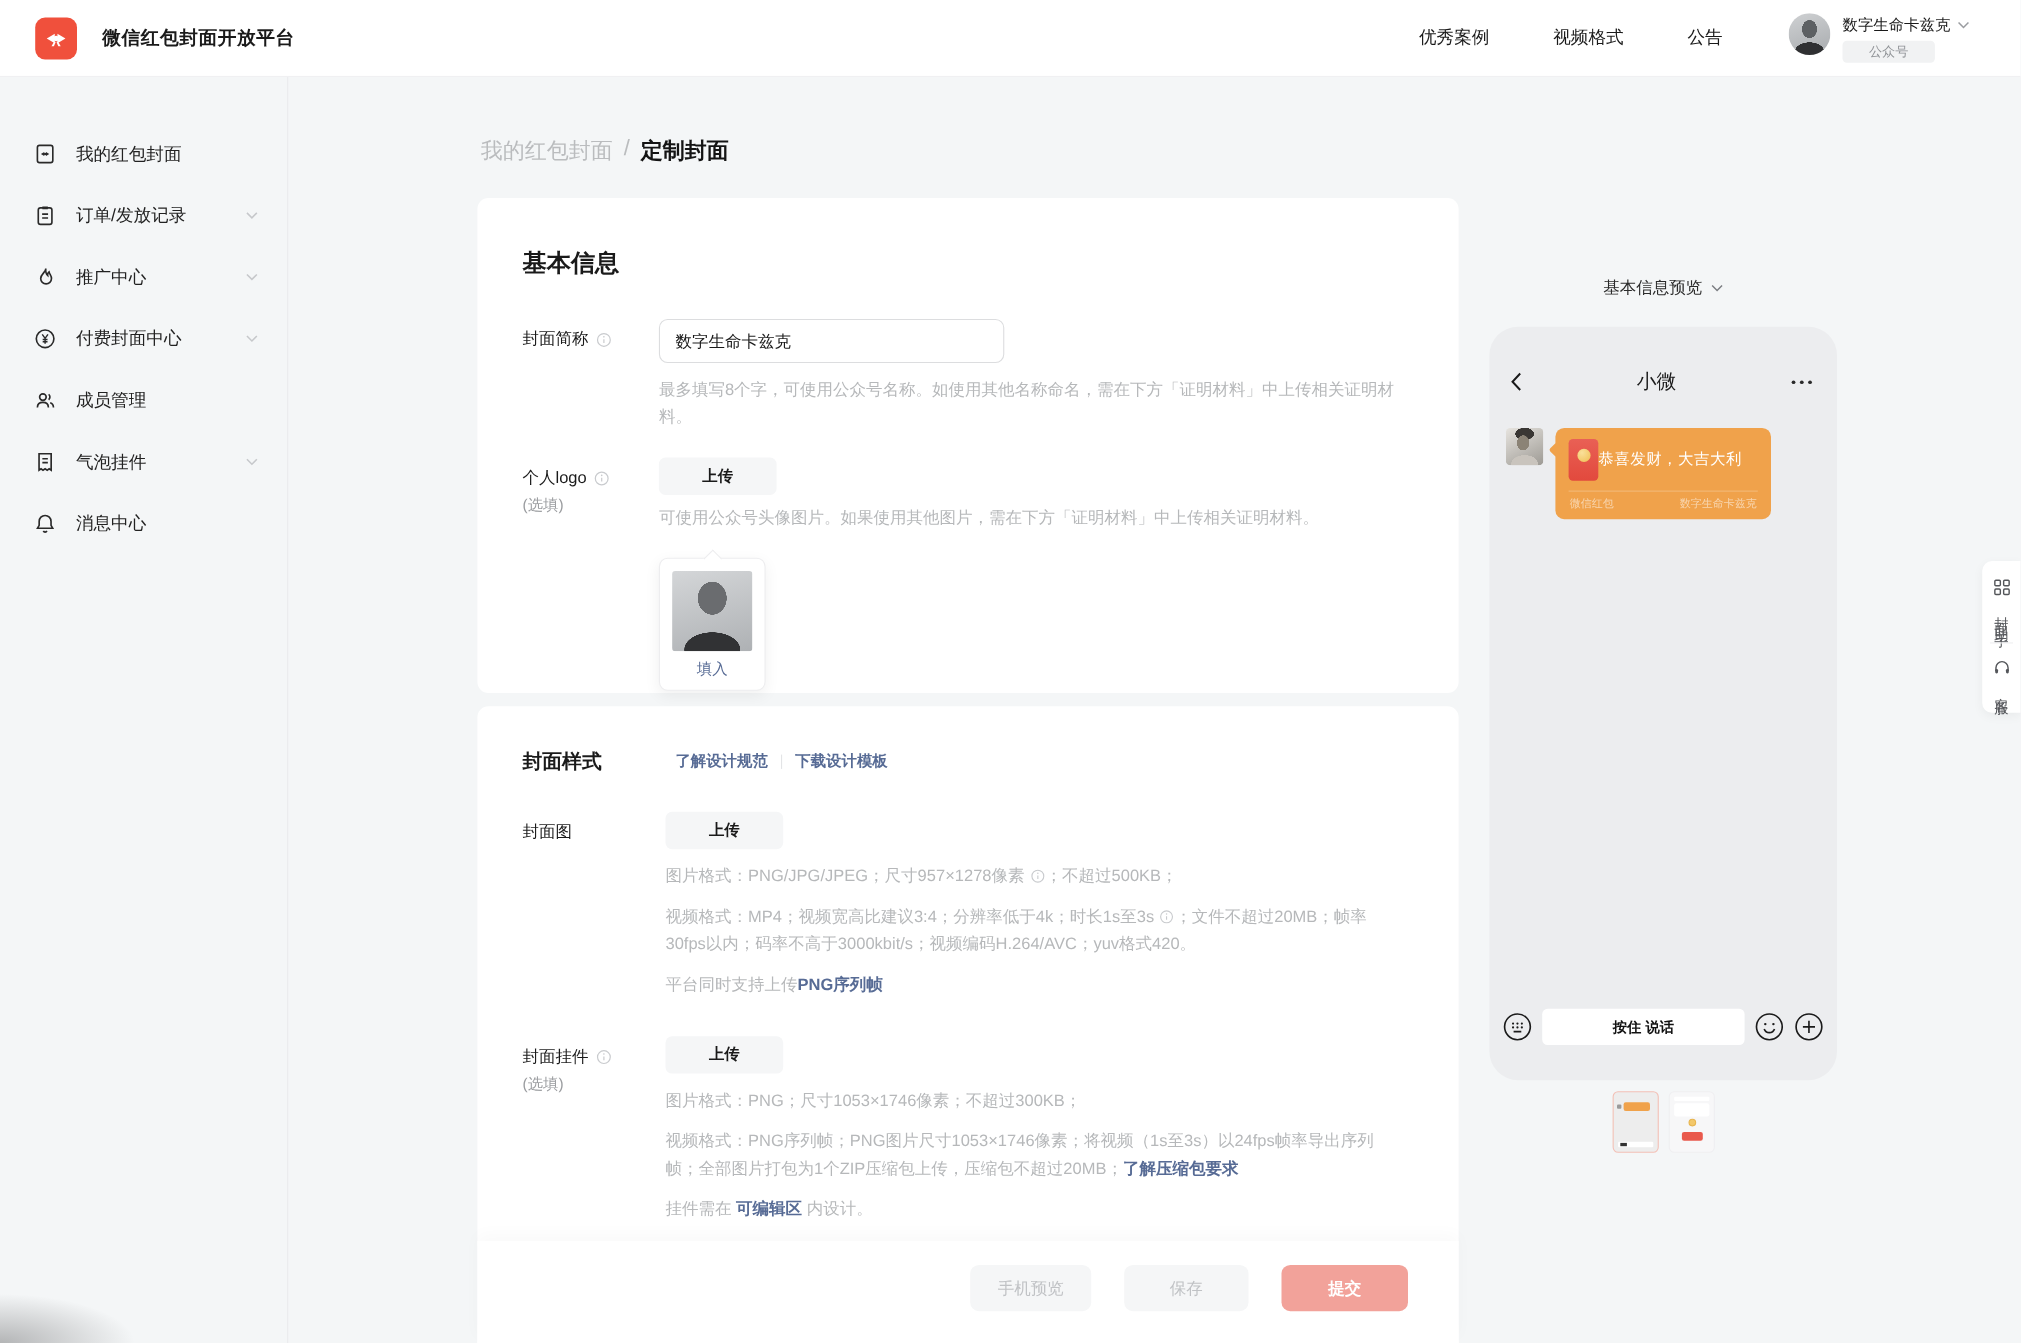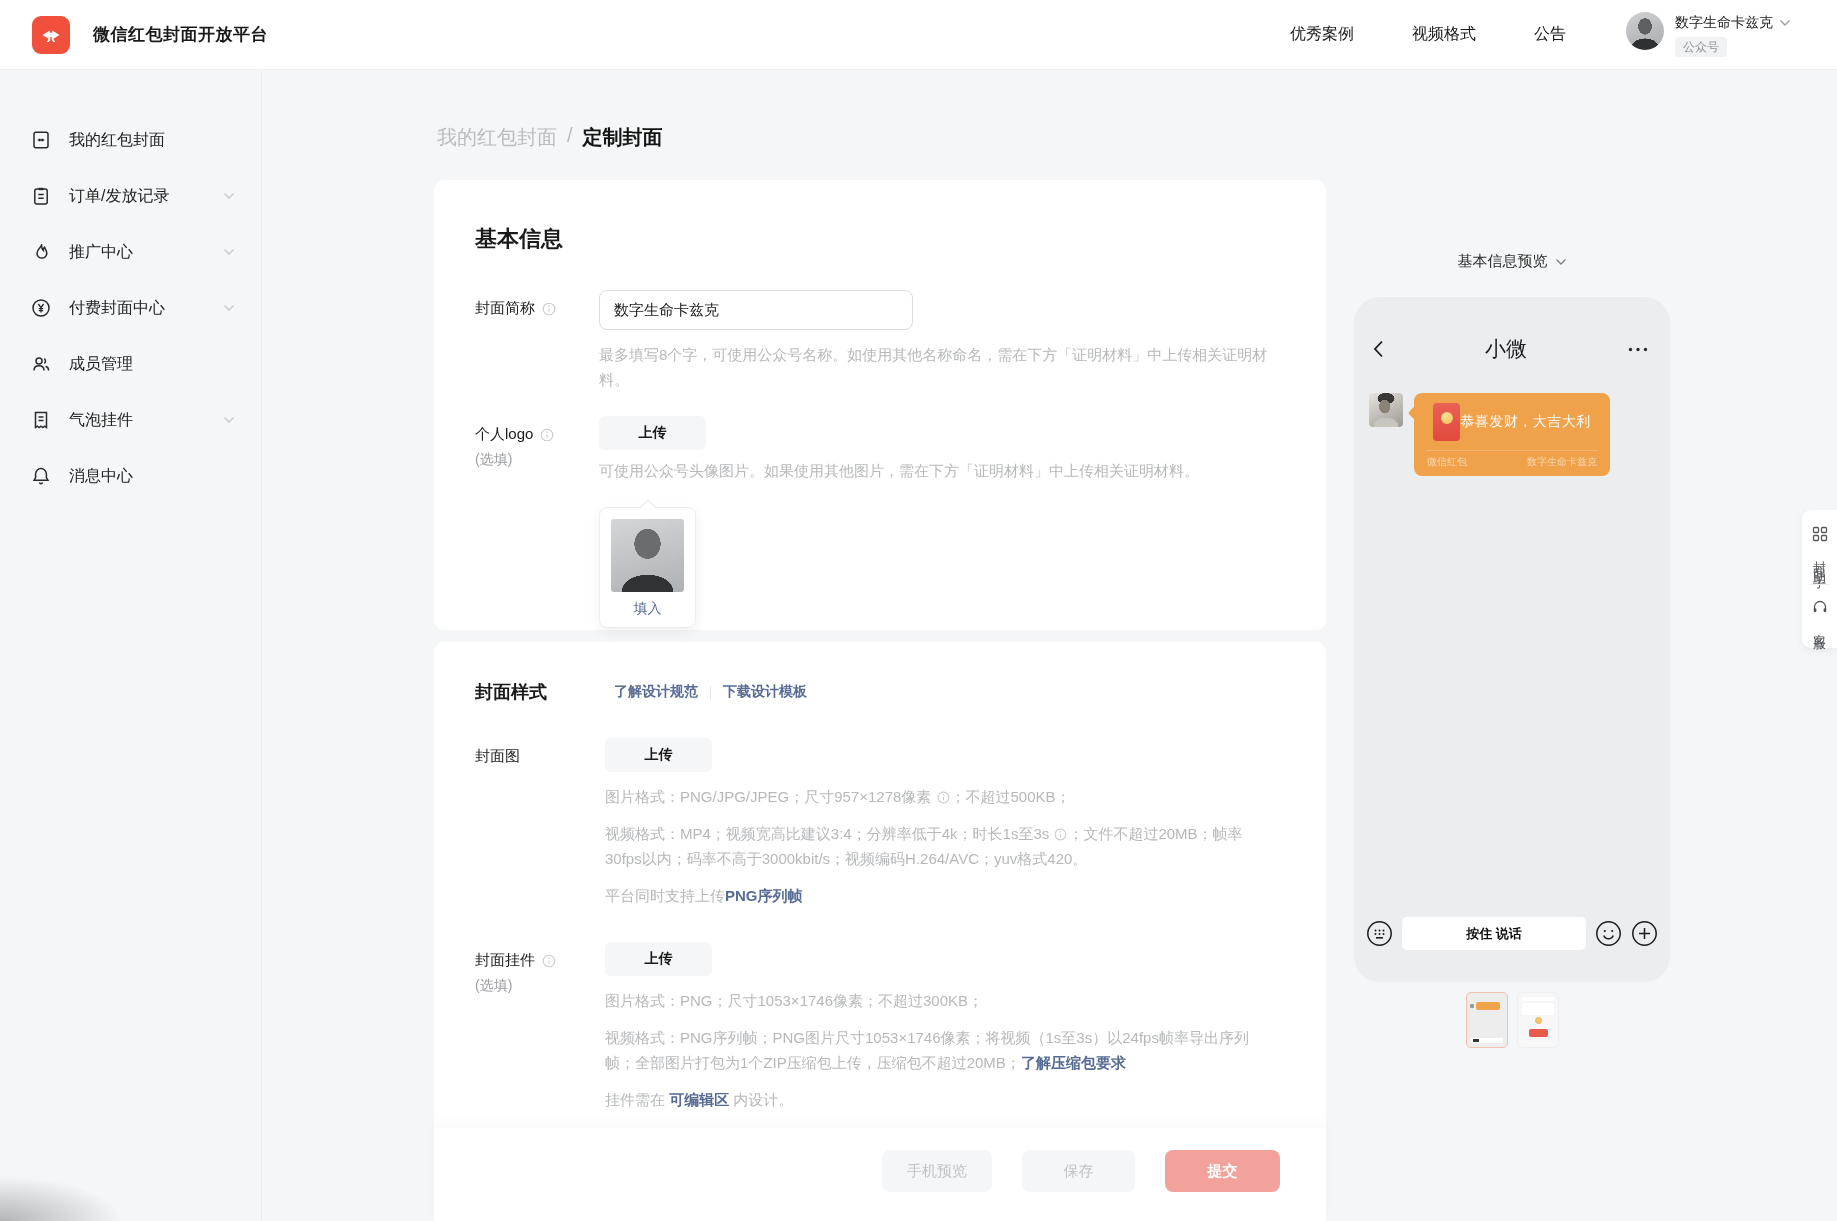--- a/index.html
+++ b/index.html
@@ -25,21 +25,21 @@
             background:
               radial-gradient(11px 13px at 50% 38%, #5d6063 62%, transparent 63%),
               radial-gradient(4px 3px at 42% 34%, #d9c24a 70%, transparent 71%),
               radial-gradient(3px 3px at 58% 42%, #b0483f 70%, transparent 71%),
               radial-gradient(22px 14px at 50% 92%, #2f3032 60%, transparent 61%),
               linear-gradient(160deg,#cfd1d3,#a8abae); }
   .account-meta { display:flex; flex-direction:column; align-items:flex-start; }
   .account-name-row { display:flex; align-items:center; gap:6px; margin-top:2px; }
   .account-name { font-size:14px; color:#1A1A1A; }
   .badge { background:#F1F2F3; color:#8F9296; font-size:12px; line-height:18px;
-           padding:1px 8px; border-radius:4px; margin-top:5px; }
+           padding:1px 24px; border-radius:4px; margin-top:5px; }
 
   
   .sidebar { position:absolute; top:70px; left:0; bottom:0; width:262px;
              border-right:1px solid #EAEBED; padding-top:42px; background:transparent; }
   .side-item { display:flex; align-items:center; height:56px; padding:0 26px 0 30px;
                font-size:16px; color:#222; cursor:pointer; }
   .side-icon { width:22px; height:22px; margin-right:17px; flex:none; color:#2A2A2A; }
   .side-chev { margin-left:auto; color:#C6C8CB; }
 
   
@@ -103,33 +103,33 @@
   .btn-save { width:113px; background:#F5F6F7; color:#C0C2C5; }
   .btn-submit { width:115px; background:#F2A29A; color:#fff; font-weight:600; }
 
   
   .preview-toggle { position:absolute; left:1354px; top:252px; width:316px; display:flex;
                     justify-content:center; align-items:center; gap:7px; font-size:15px;
                     color:#2B2B2B; cursor:pointer; }
   .phone { position:absolute; left:1354px; top:297px; width:316px; height:685px;
            background:#ECEDEF; border-radius:26px; }
   .phone-head { display:flex; align-items:center; padding:38px 22px 0 19px; }
-  .phone-title { flex:1; text-align:center; font-size:21px; color:#1A1A1A; }
+  .phone-title { flex:1; text-align:center; font-size:18px; color:#1A1A1A; }
   .chat-row { display:flex; align-items:flex-start; padding:30px 16px 0 15px; }
   .chat-avatar { width:34px; height:34px; border-radius:4px; flex:none;
             background:
               radial-gradient(9px 11px at 46% 40%, #8b8376 62%, transparent 63%),
               radial-gradient(14px 9px at 50% 16%, #3a3734 60%, transparent 61%),
               radial-gradient(20px 13px at 50% 96%, #c9c4bd 60%, transparent 61%),
               linear-gradient(150deg,#e7e4df,#9d9a94); }
   .bubble-wrap { position:relative; margin-left:11px; }
   .bubble { width:196px; background:#F0A24B; border-radius:8px; padding:10px 12px 3px; }
   .bubble-tail { position:absolute; left:-4px; top:15px; width:10px; height:10px;
                  background:#F0A24B; transform:rotate(45deg); border-radius:2px; }
-  .bubble-main { display:flex; align-items:center; gap:0; padding-bottom:9px;justify-content:center; }
+  .bubble-main { display:flex; align-items:center; gap:0; padding-bottom:9px; }
   .rp-icon { width:27px; height:38px; border-radius:4px; flex:none; position:relative;
              background:linear-gradient(180deg,#E96055 0%,#E2493D 100%); }
   .rp-icon::after { content:""; position:absolute; left:50%; top:9px; margin-left:-6px;
              width:12px; height:12px; border-radius:50%;
              background:radial-gradient(circle at 35% 30%, #FAE09A, #EFBE52); }
   .bubble-text { color:#fff; font-size:14px; letter-spacing:.5px; }
   .bubble-meta { display:flex; justify-content:space-between; align-items:center;
                  border-top:1px solid rgba(255,255,255,.22); padding:4px 1px 4px;
                  font-size:10px; color:rgba(255,255,255,.55); }
   .phone-inputbar { position:absolute; left:0; right:0; bottom:32px; display:flex;

